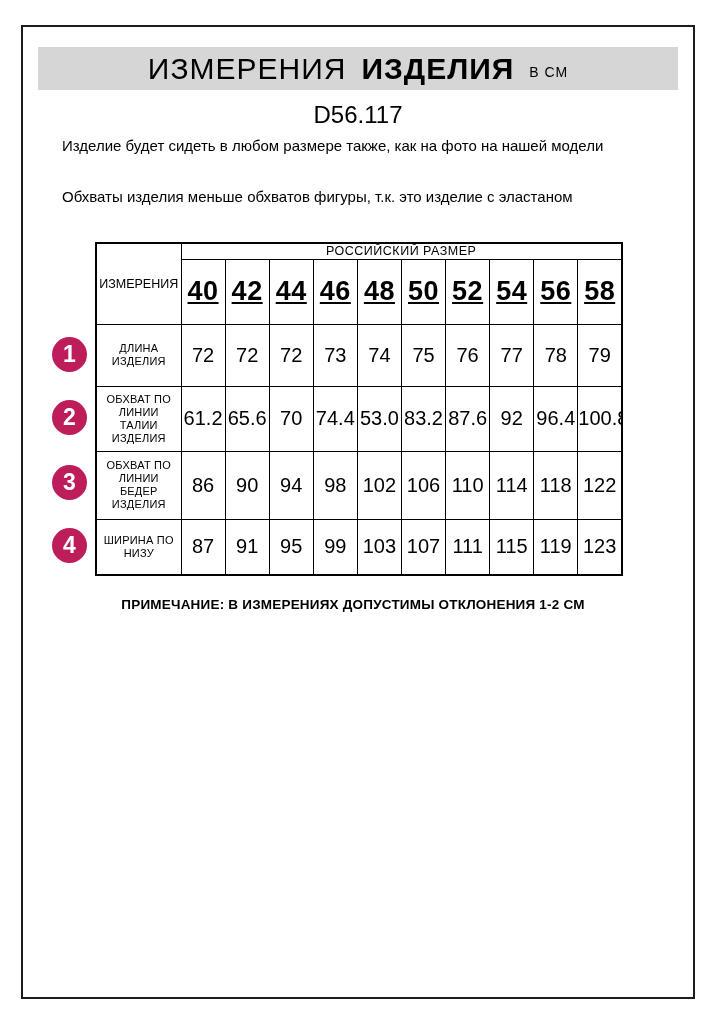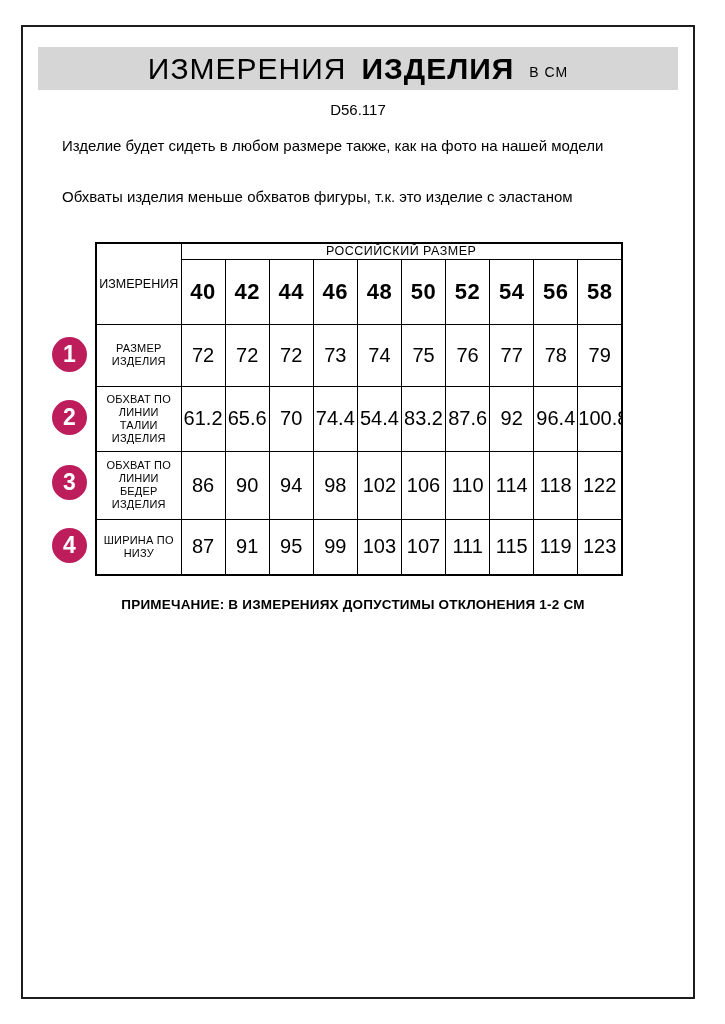--- a/index.html
+++ b/index.html
@@ -15,42 +15,42 @@
   .title-bar {
     position:absolute; left:38px; top:47px; width:640px; height:43px;
     background:var(--title_bar, #d6d6d6);
     display:flex; align-items:center; justify-content:center; gap:15px;
   }
   .title-main   { font-size:30px; font-weight:400; letter-spacing:1px; }
   .title-bold   { font-size:30px; font-weight:700; letter-spacing:1px; }
   .title-suffix { font-size:14px; font-weight:400; letter-spacing:1px; padding-top:6px; }
   .article-no {
     position:absolute; left:21px; top:101px; width:674px;
-    text-align:center; font-size:15px; font-weight:400;
+    text-align:center; font-size:24px; font-weight:400;
   }
   .intro-para {
     position:absolute; left:62px; width:600px;
     text-align:left; font-size:15px; line-height:21px;
   }
   .para-1 { top:135px; }
   .para-2 { top:186px; }
   .size-table {
     position:absolute; left:95px; top:242px; width:526px;
     border-collapse:collapse; table-layout:fixed;
     border:2px solid #000;
   }
   .size-table td {
     border:1px solid #000; text-align:center; vertical-align:middle;
     padding:0; overflow:hidden;margin-left:14px;
   }
   .row-group-header { height:16px; }
   .group-header-cell { font-size:12.5px; letter-spacing:0.5px; }
   .row-sizes { height:65px; }
   .corner-cell { font-size:12.5px; }
-  .size-cell { font-size:22px; font-weight:700; letter-spacing:0.5px; }
+  .size-cell { font-size:27px; font-weight:700; letter-spacing:0.5px;text-decoration:underline; }
   .label-cell {
     font-size:11px; line-height:13px; white-space:pre-line; letter-spacing:0.2px;
   }
   .value-cell { font-size:20px; }
   .r-1 { height:62px; }
   .r-2 { height:65px; }
   .r-3 { height:68px; }
   .r-4 { height:56px; }
   .marker {
     position:absolute; left:52px; width:35px; height:35px; border-radius:50%;
@@ -108,21 +108,21 @@
       <td class="size-cell">44</td>
       <td class="size-cell">46</td>
       <td class="size-cell">48</td>
       <td class="size-cell">50</td>
       <td class="size-cell">52</td>
       <td class="size-cell">54</td>
       <td class="size-cell">56</td>
       <td class="size-cell">58</td>
     </tr>
     <tr class="r-1">
-      <td class="label-cell">РАЗМЕР
+      <td class="label-cell">ДЛИНА
 ИЗДЕЛИЯ</td>
       <td class="value-cell">72</td>
       <td class="value-cell">72</td>
       <td class="value-cell">72</td>
       <td class="value-cell">73</td>
       <td class="value-cell">74</td>
       <td class="value-cell">75</td>
       <td class="value-cell">76</td>
       <td class="value-cell">77</td>
       <td class="value-cell">78</td>
@@ -130,21 +130,21 @@
     </tr>
     <tr class="r-2">
       <td class="label-cell">ОБХВАТ ПО
 ЛИНИИ
 ТАЛИИ
 ИЗДЕЛИЯ</td>
       <td class="value-cell">61.2</td>
       <td class="value-cell">65.6</td>
       <td class="value-cell">70</td>
       <td class="value-cell">74.4</td>
-      <td class="value-cell">54.4</td>
+      <td class="value-cell">53.0</td>
       <td class="value-cell">83.2</td>
       <td class="value-cell">87.6</td>
       <td class="value-cell">92</td>
       <td class="value-cell">96.4</td>
       <td class="value-cell">100.8</td>
     </tr>
     <tr class="r-3">
       <td class="label-cell">ОБХВАТ ПО
 ЛИНИИ
 БЕДЕР

